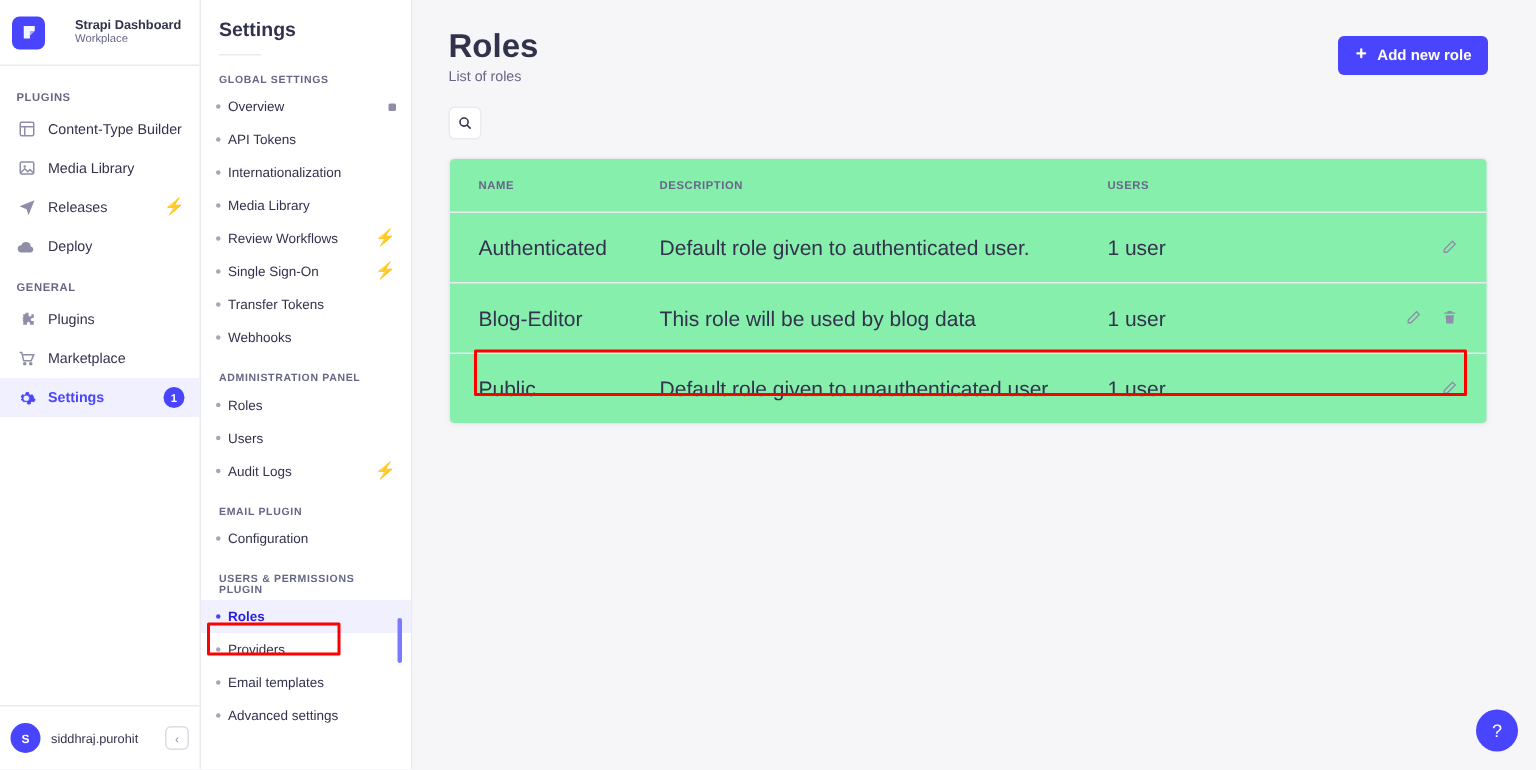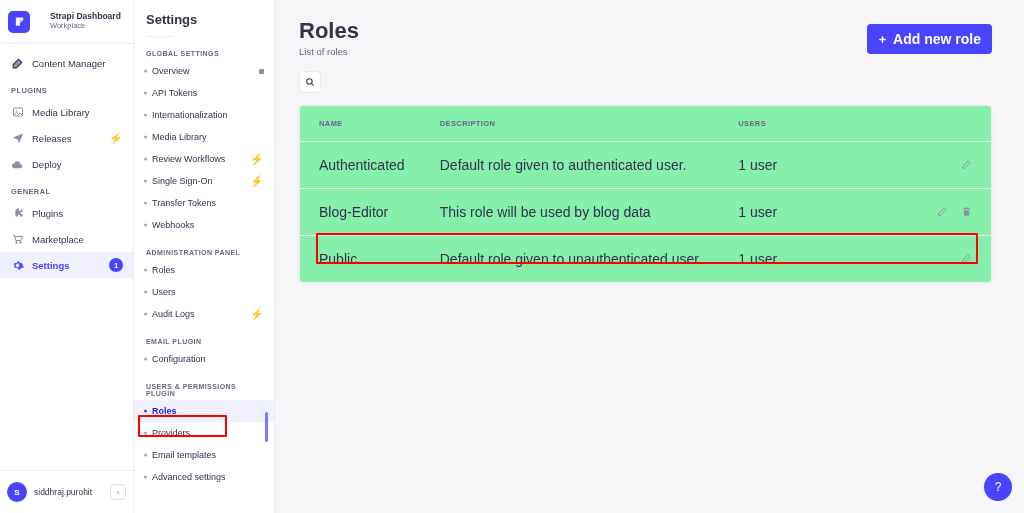--- a/index.html
+++ b/index.html
@@ -118,21 +118,21 @@
   .main-header {
     display: flex; align-items: flex-start; justify-content: space-between;
     padding: 18px 32px 0 24px;
   }
   .page-title { font-size: 22px; font-weight: bold; color: #32324d; line-height: 1.15; }
   .page-sub { font-size: 9.5px; color: #666687; margin-top: 3px; }
   .btn-primary {
     display: flex; align-items: flex-end; gap: 6px;
     background: #4945ff; color: #ffffff; border: none;
     border-radius: 4px; padding: 7px 11px;
-    font-size: 14px; font-weight: bold;
+    font-size: 10px; font-weight: bold;
     font-family: "Liberation Sans", sans-serif;
     margin-top: 6px;
   }
   .toolbar { padding: 14px 32px 0 24px; }
   .search-btn {
     width: 22px; height: 22px; background: #ffffff;
     border: 1px solid #eaeaef; border-radius: 4px;
     display: flex; align-items: center; justify-content: center;
   }
   .table-wrap {
@@ -180,32 +180,32 @@
         </svg>
       </div>
       <div class="brand-txt">
         <span class="brand-name">Strapi Dashboard</span>
         <span class="brand-sub">Workplace</span>
       </div>
     </div>
 
     <nav class="nav">
 
-      <div class="nav-item">
-        <span class="ico">
-          <svg width="13" height="13" viewBox="0 0 24 24" fill="none" stroke="#32324d" stroke-width="2">
-            <path d="M4 20h6L20 10l-6-6L4 14z" fill="#8e8ea9" stroke="none"></path>
-            <path d="M4 20h6L20 10l-6-6L4 14z"></path>
-          </svg>
-        </span>
-        <span class="nav-label">Content Manager</span>
-      </div>
 
       <div class="nav-group">PLUGINS</div>
 
+      <div class="nav-item">
+        <span class="ico">
+          <svg width="12" height="12" viewBox="0 0 24 24" fill="none" stroke="#8e8ea9" stroke-width="2">
+            <rect x="3" y="3" width="18" height="18" rx="2"></rect>
+              <path d="M3 9h18M9 9v12"></path>
+          </svg>
+        </span>
+        <span class="nav-label">Content-Type Builder</span>
+      </div>
 
       <div class="nav-item">
         <span class="ico">
           <svg width="12" height="12" viewBox="0 0 24 24" fill="none" stroke="#8e8ea9" stroke-width="2">
             <rect x="3" y="4" width="18" height="16" rx="2"></rect>
             <circle cx="9" cy="10" r="1.6" fill="#8e8ea9" stroke="none"></circle>
             <path d="M4 18l5-5 4 4 3-3 4 4"></path>
           </svg>
         </span>
         <span class="nav-label">Media Library</span>

